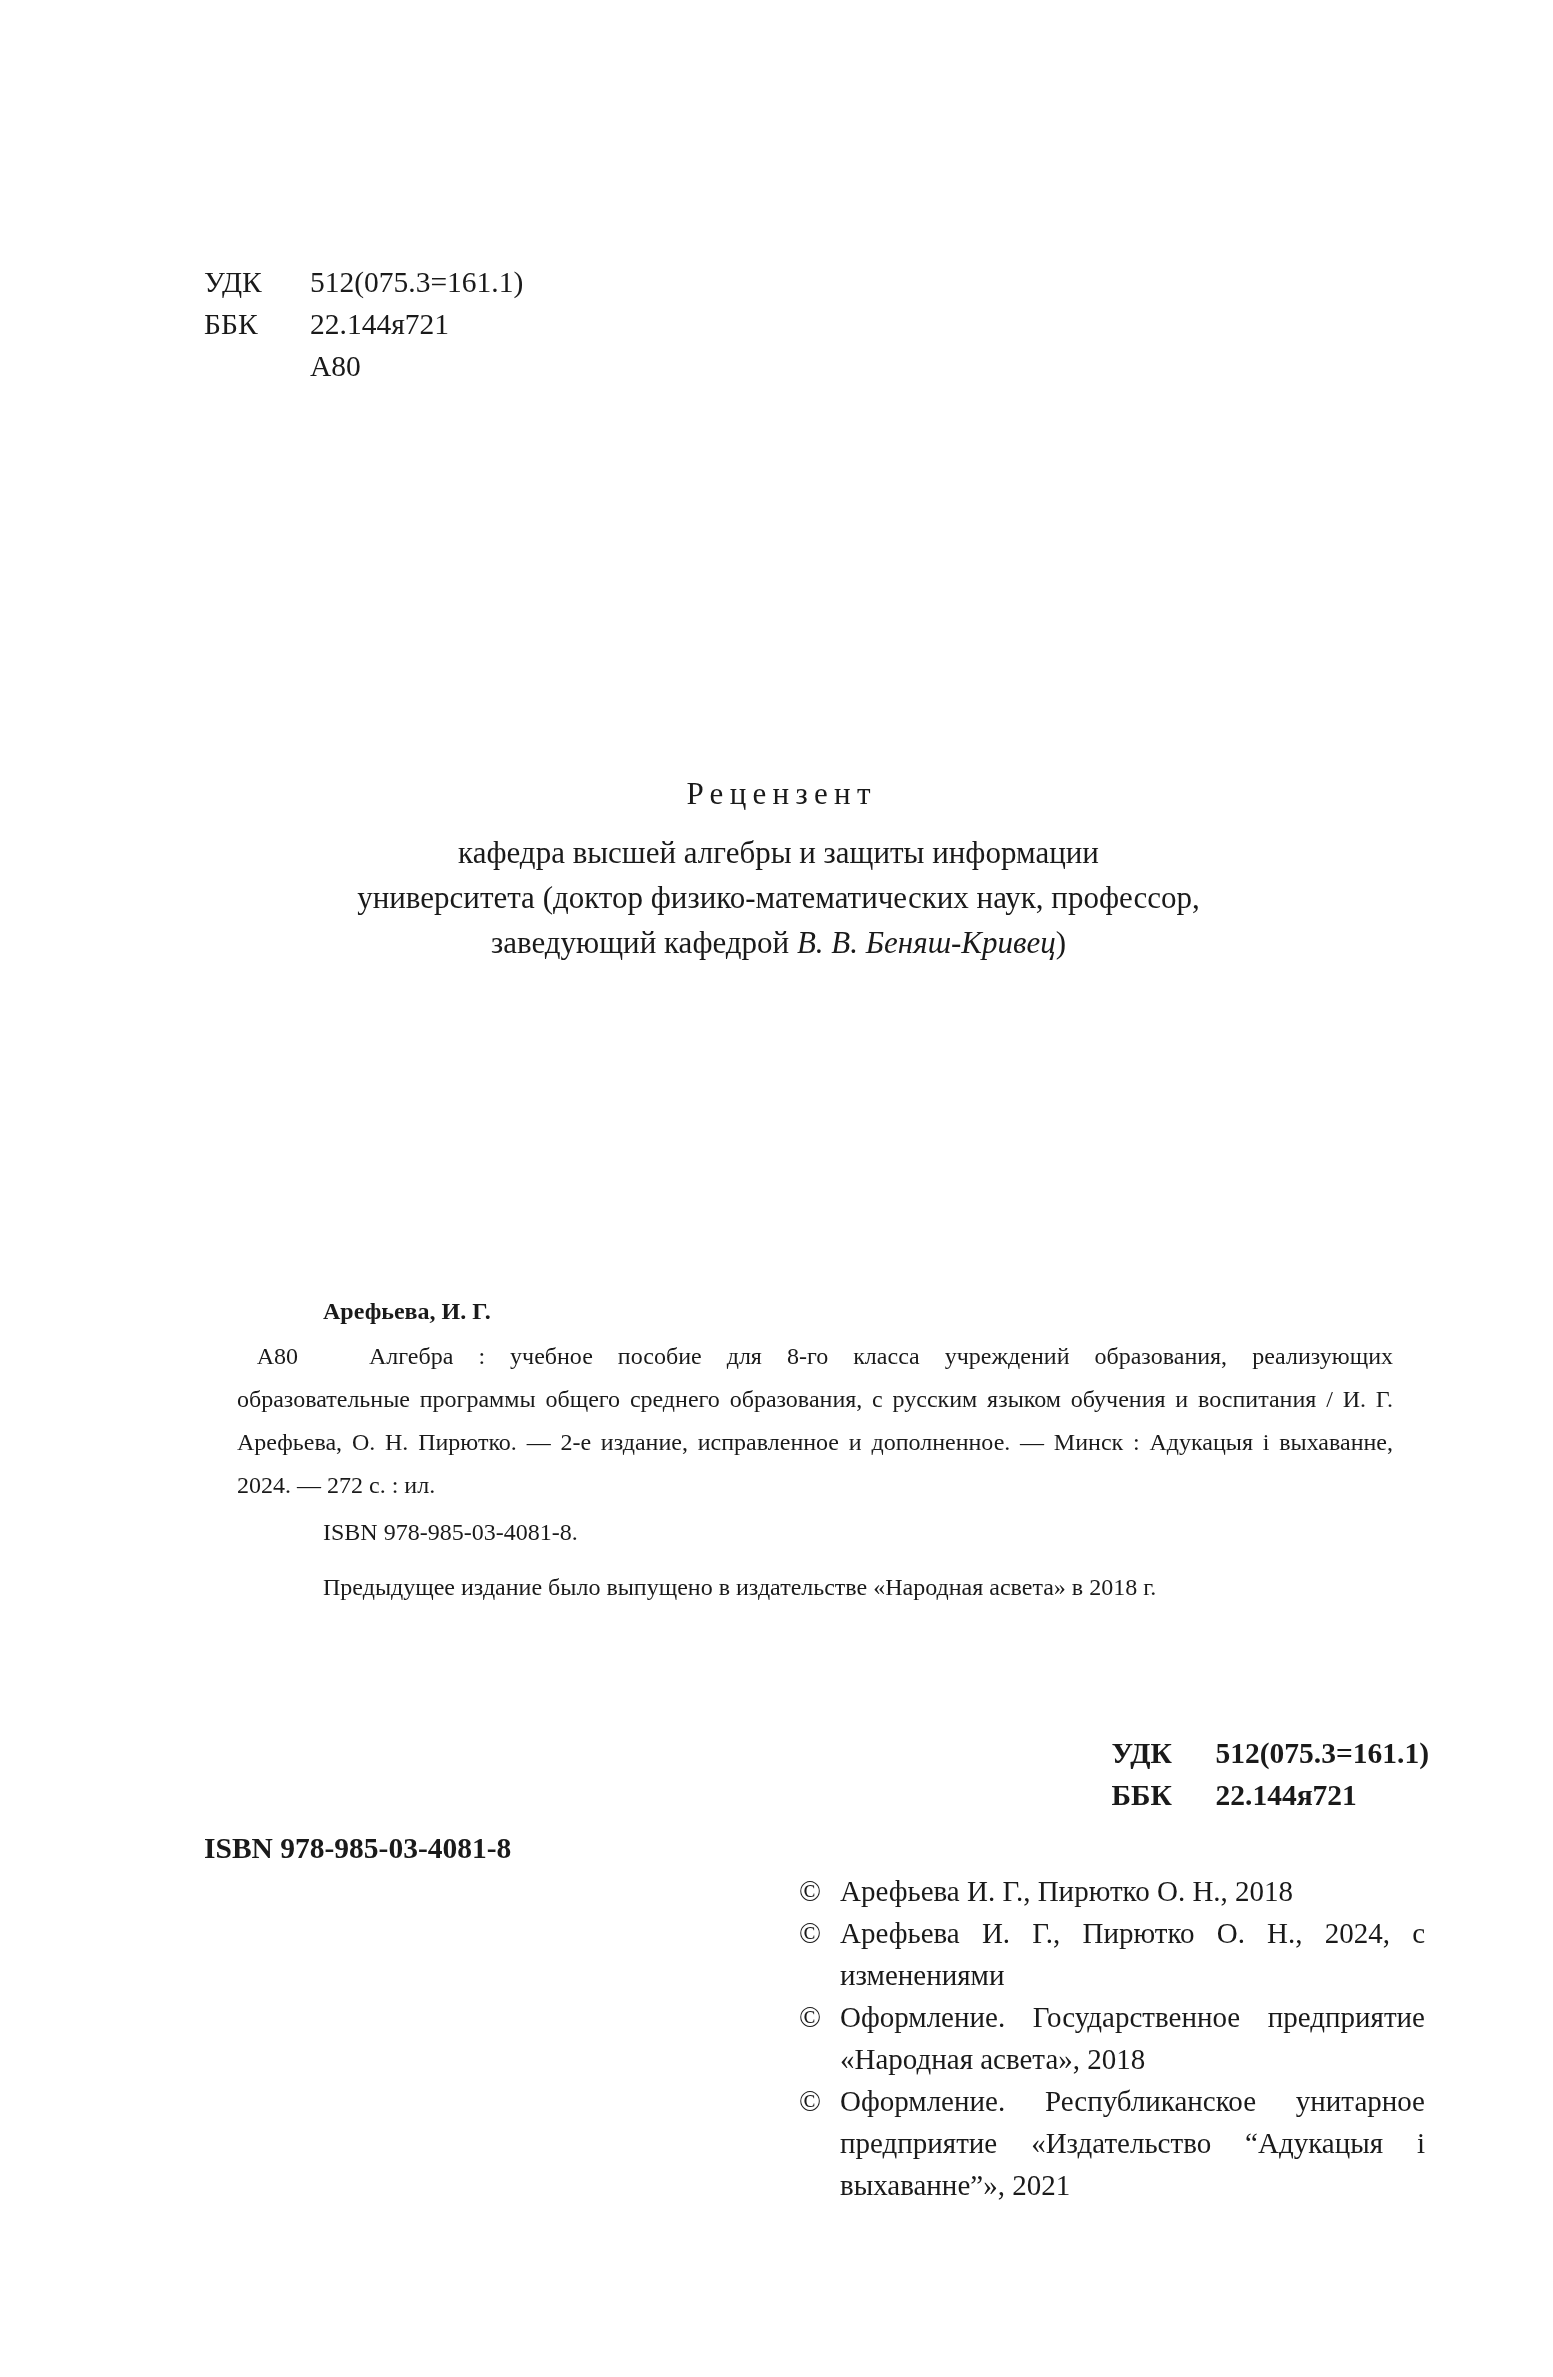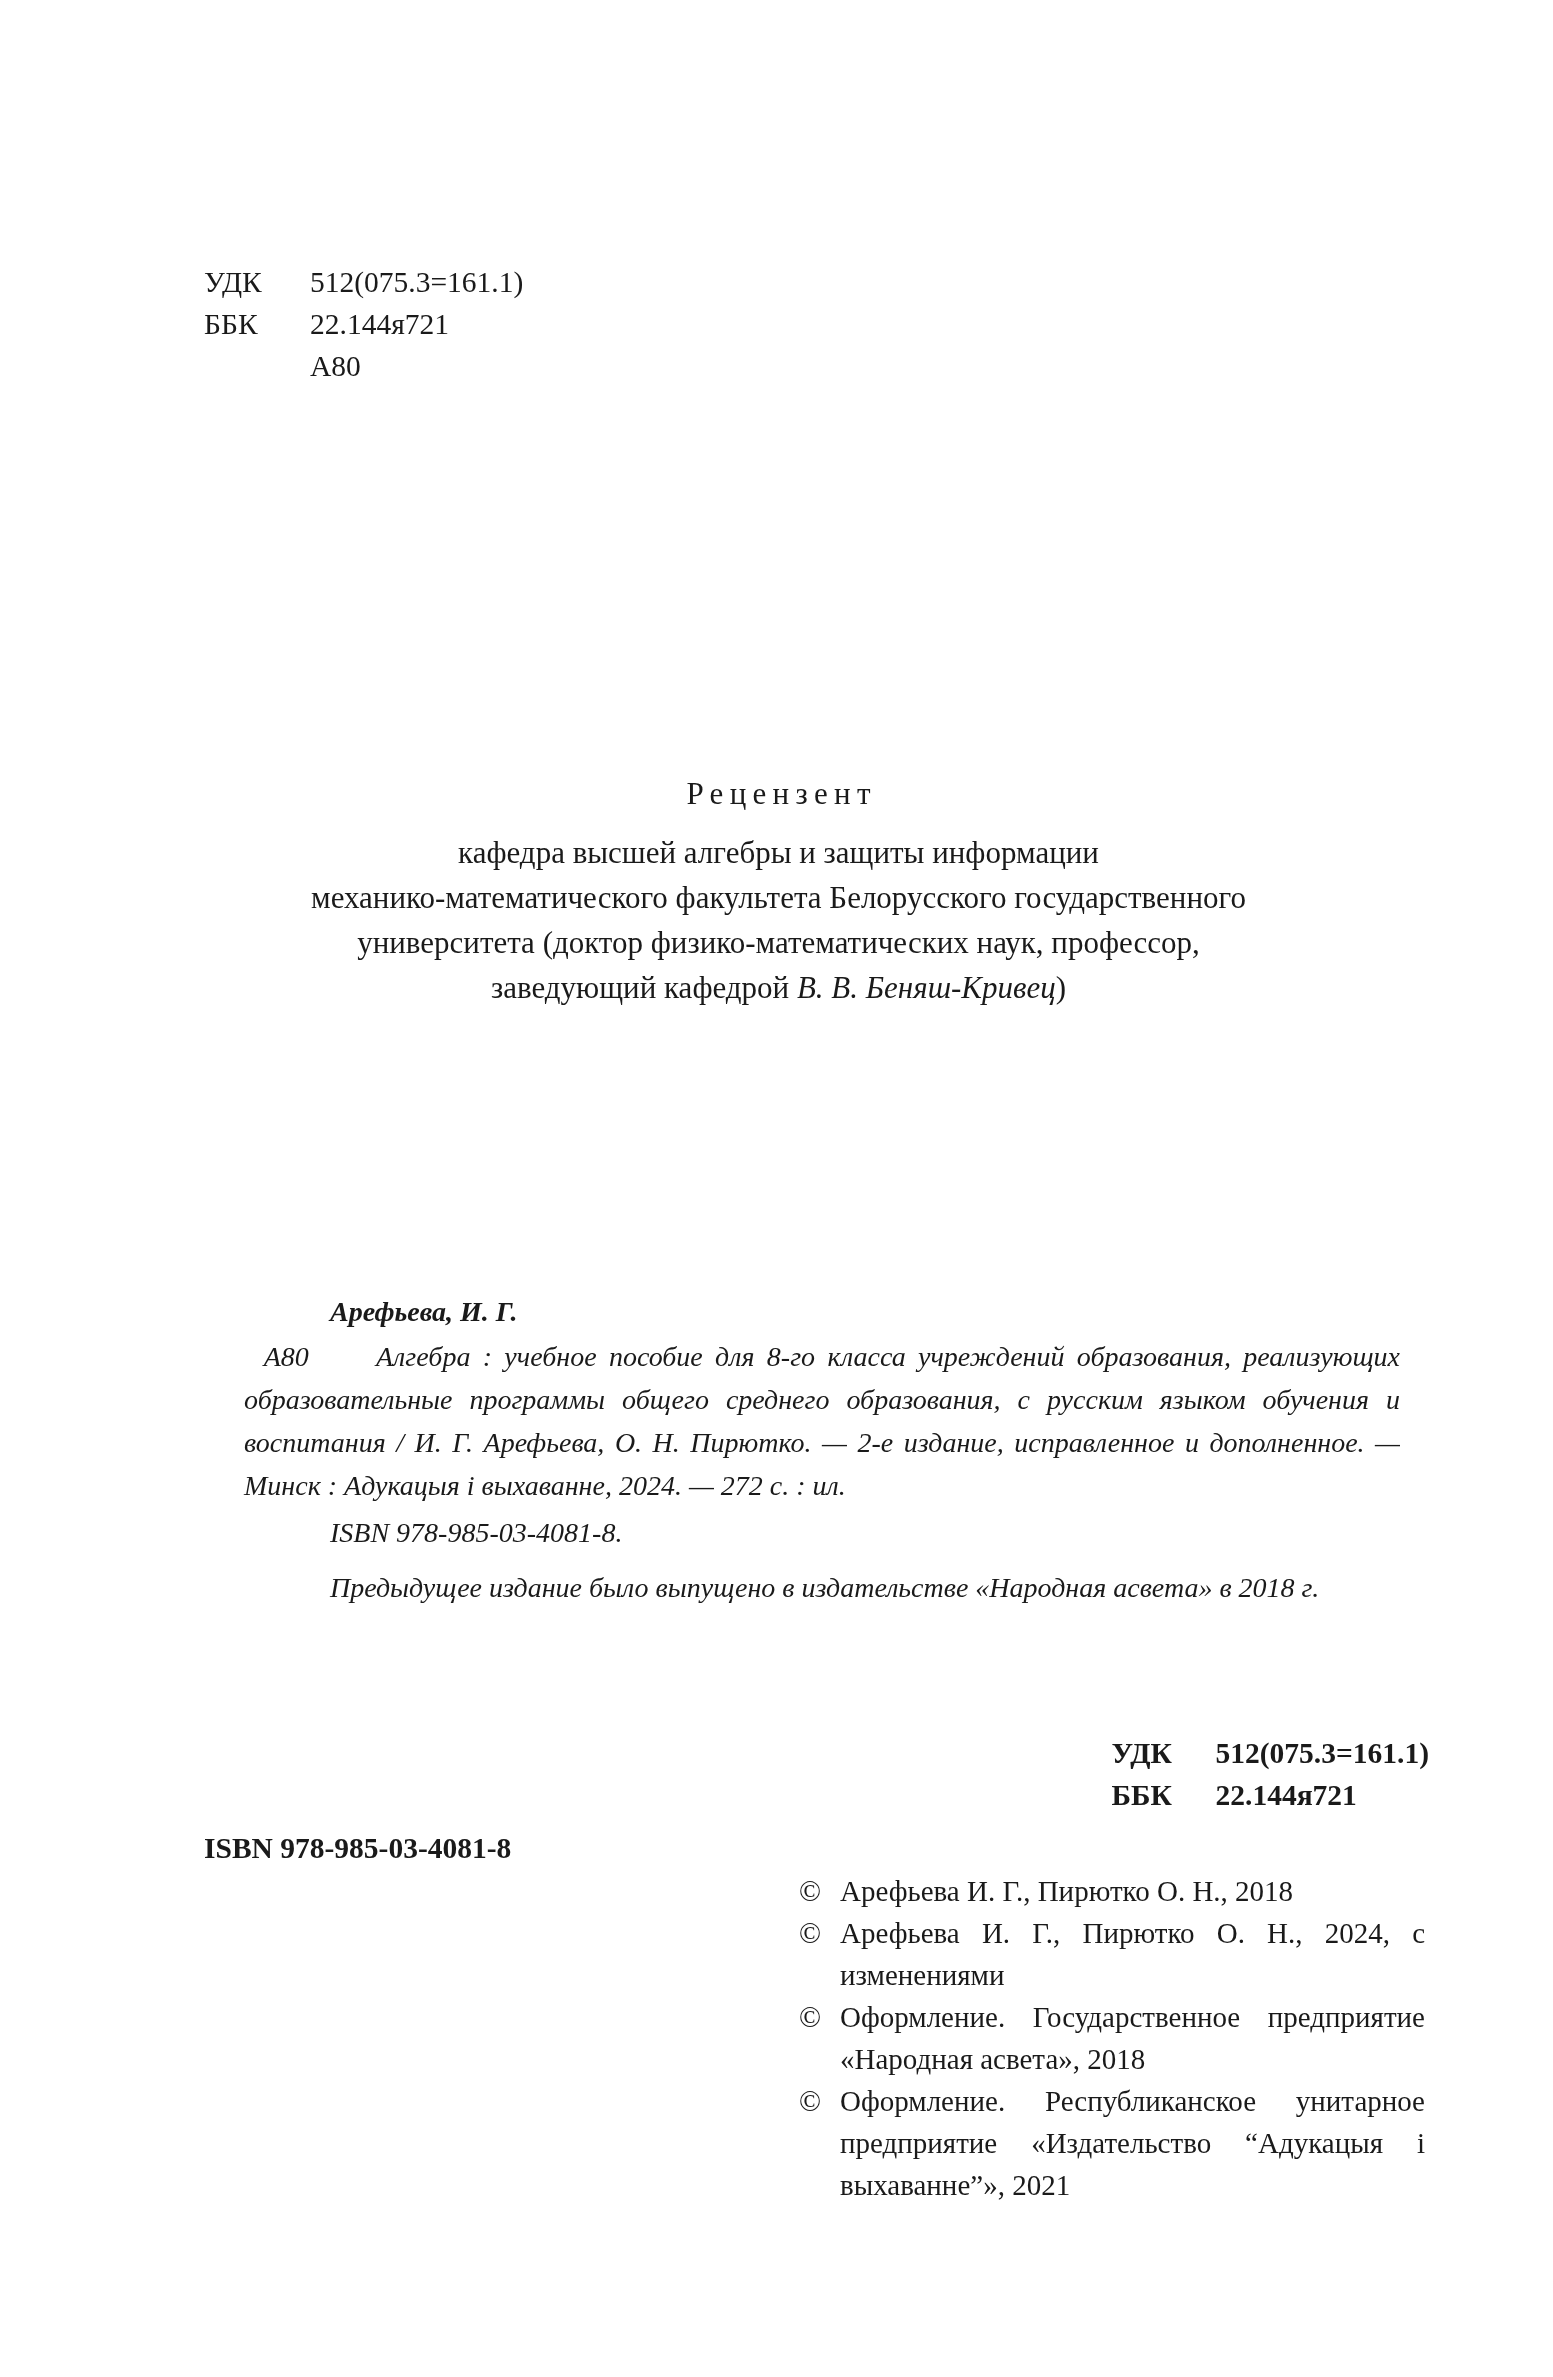--- a/index.html
+++ b/index.html
@@ -59,26 +59,25 @@
   .reviewer-line {
     white-space: nowrap;
   }
   .ital {
     font-style: italic;
   }
 
   
   .biblio {
     position: absolute;
-    left: 244px;
+    left: 237px;
     top: 1290px;
     width: 1156px;
-    font-size: 28px;
+    font-size: 24px;
     line-height: 43px;
-    font-style: italic;
   }
   .biblio-author {
     font-weight: bold;
     padding-left: 86px;
     margin-bottom: 1.8px;
   }
   .biblio-body {
     text-align: justify;
     text-justify: inter-word;
     text-indent: 0;
@@ -174,21 +173,20 @@
     </div>
     <div class="udk-row indent">
       <span class="lbl"></span>
       <span class="val">А80</span>
     </div>
   </div>
 
   <div class="reviewer">
     <div class="reviewer-title">Рецензент</div>
     <div class="reviewer-line">кафедра высшей алгебры и защиты информации</div>
-    <div class="reviewer-line">механико-математического факультета Белорусского государственного</div>
     <div class="reviewer-line">университета (доктор физико-математических наук, профессор,</div>
     <div class="reviewer-line">
       <span>заведующий кафедрой </span><span class="ital">В. В. Беняш-Кривец</span><span>)</span>
     </div>
   </div>
 
   <div class="biblio">
     <div class="biblio-author">Арефьева, И. Г.</div>
     <div class="biblio-body">
       <span class="hang">А80</span>

